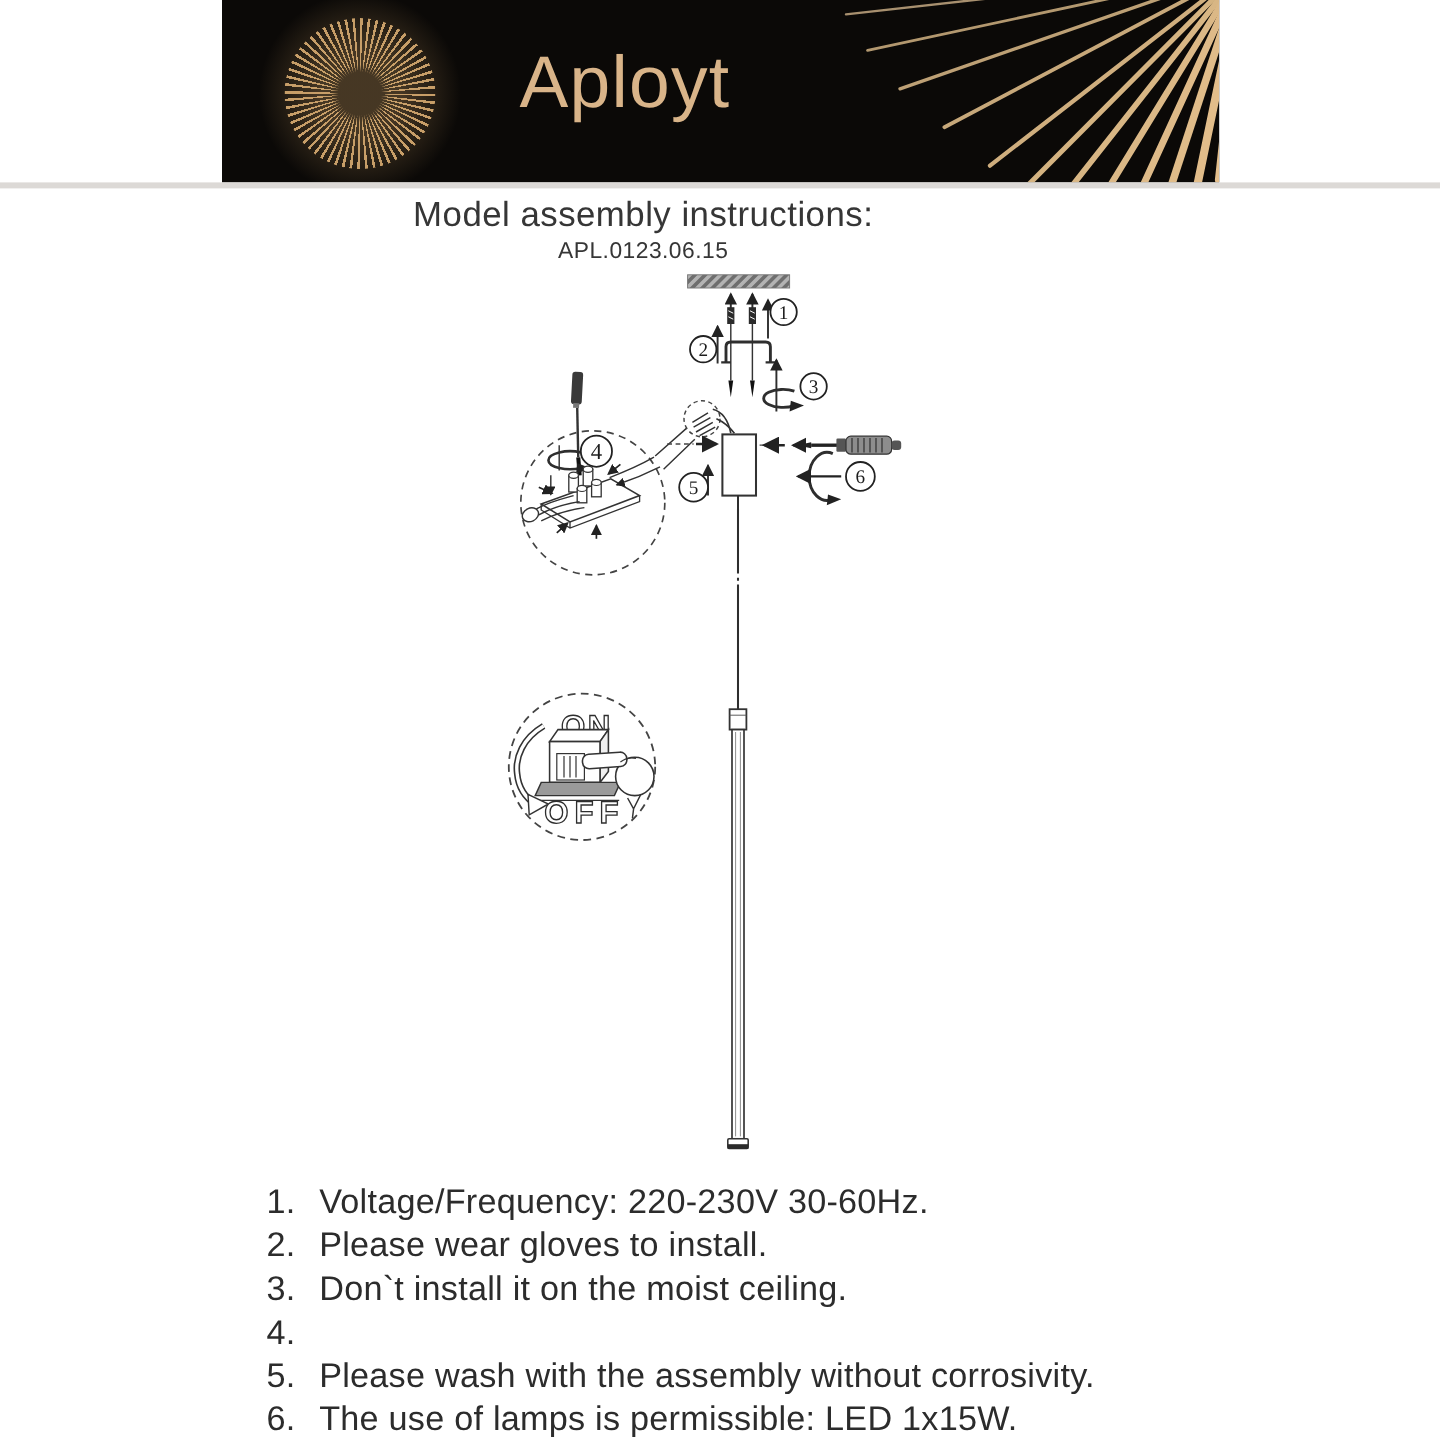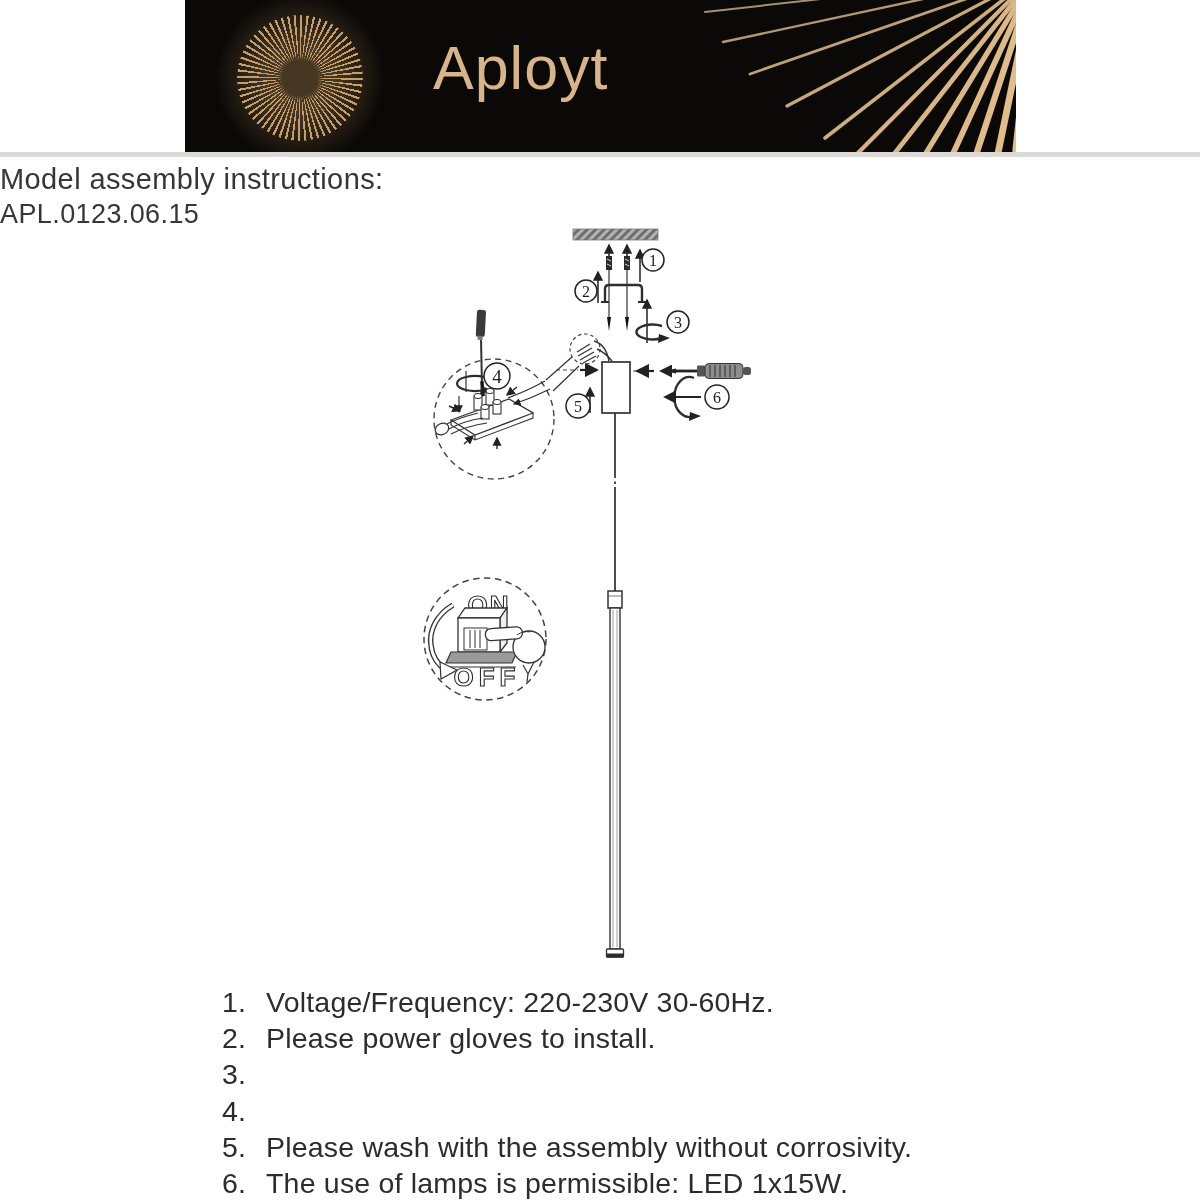--- a/index.html
+++ b/index.html
@@ -13,23 +13,23 @@
     background:radial-gradient(circle, rgba(206,162,102,.30) 0 28%, rgba(206,162,102,0) 70%);}
   .sunburst{position:absolute;left:52px;top:15px;width:126px;height:126px;border-radius:50%;
     background:repeating-conic-gradient(#c79e68 0deg 2.1deg, rgba(0,0,0,0) 2.1deg 6deg);
     -webkit-mask:radial-gradient(circle, transparent 0 20%, #000 27% 73%, transparent 84%);
     mask:radial-gradient(circle, transparent 0 20%, #000 27% 73%, transparent 84%);}
   .brand{position:absolute;left:208px;top:38px;font-size:61px;font-weight:400;
          color:#d9b489;letter-spacing:1px;line-height:1;margin-left:40px;}
   .fan{position:absolute;left:0;top:0;width:831px;height:152px;}
 
   
-  .title{position:absolute;left:0;top:163px;width:1072px;text-align:left;color:#363636;}
+  .title{position:absolute;left:0;top:163px;width:1072px;text-align:center;color:#363636;}
   .t1{font-size:29px;letter-spacing:.4px;}
-  .t2{font-size:27px;margin-top:3px;letter-spacing:.4px;}
+  .t2{font-size:19px;margin-top:3px;letter-spacing:.4px;}
 
   
   .diagram{position:absolute;left:410px;top:222px;width:350px;height:753px;}
   .ln{stroke:#2e2e2e;stroke-width:1.6;fill:none;}
   .thin{stroke:#333;stroke-width:1.2;fill:none;}
   .dash{stroke:#444;stroke-width:1.1;fill:none;stroke-dasharray:4 3;}
   .badge-c{fill:#fff;stroke:#222;stroke-width:1.5;}
   .badge-t{font-family:"Liberation Serif",serif;font-size:16px;fill:#1d1d1d;text-anchor:middle;}
   .badge-t4{font-family:"Liberation Serif",serif;font-size:19px;fill:#1d1d1d;text-anchor:middle;}
   .stencil{font-family:"Liberation Sans",sans-serif;font-weight:bold;font-size:26px;
@@ -256,24 +256,25 @@
     </g>
   </svg>
 
   <ol class="instructions">
     <li>
       <span class="num">1.</span>
       <span class="txt">Voltage/Frequency: 220-230V 30-60Hz.</span>
     </li>
     <li>
       <span class="num">2.</span>
-      <span class="txt">Please power gloves to install.</span>
+      <span class="txt">Please wear gloves to install.</span>
     </li>
     <li>
       <span class="num">3.</span>
+      <span class="txt">Don`t install it on the moist ceiling.</span>
     </li>
     <li>
       <span class="num">4.</span>
     </li>
     <li>
       <span class="num">5.</span>
       <span class="txt">Please wash with the assembly without corrosivity.</span>
     </li>
     <li>
       <span class="num">6.</span>

